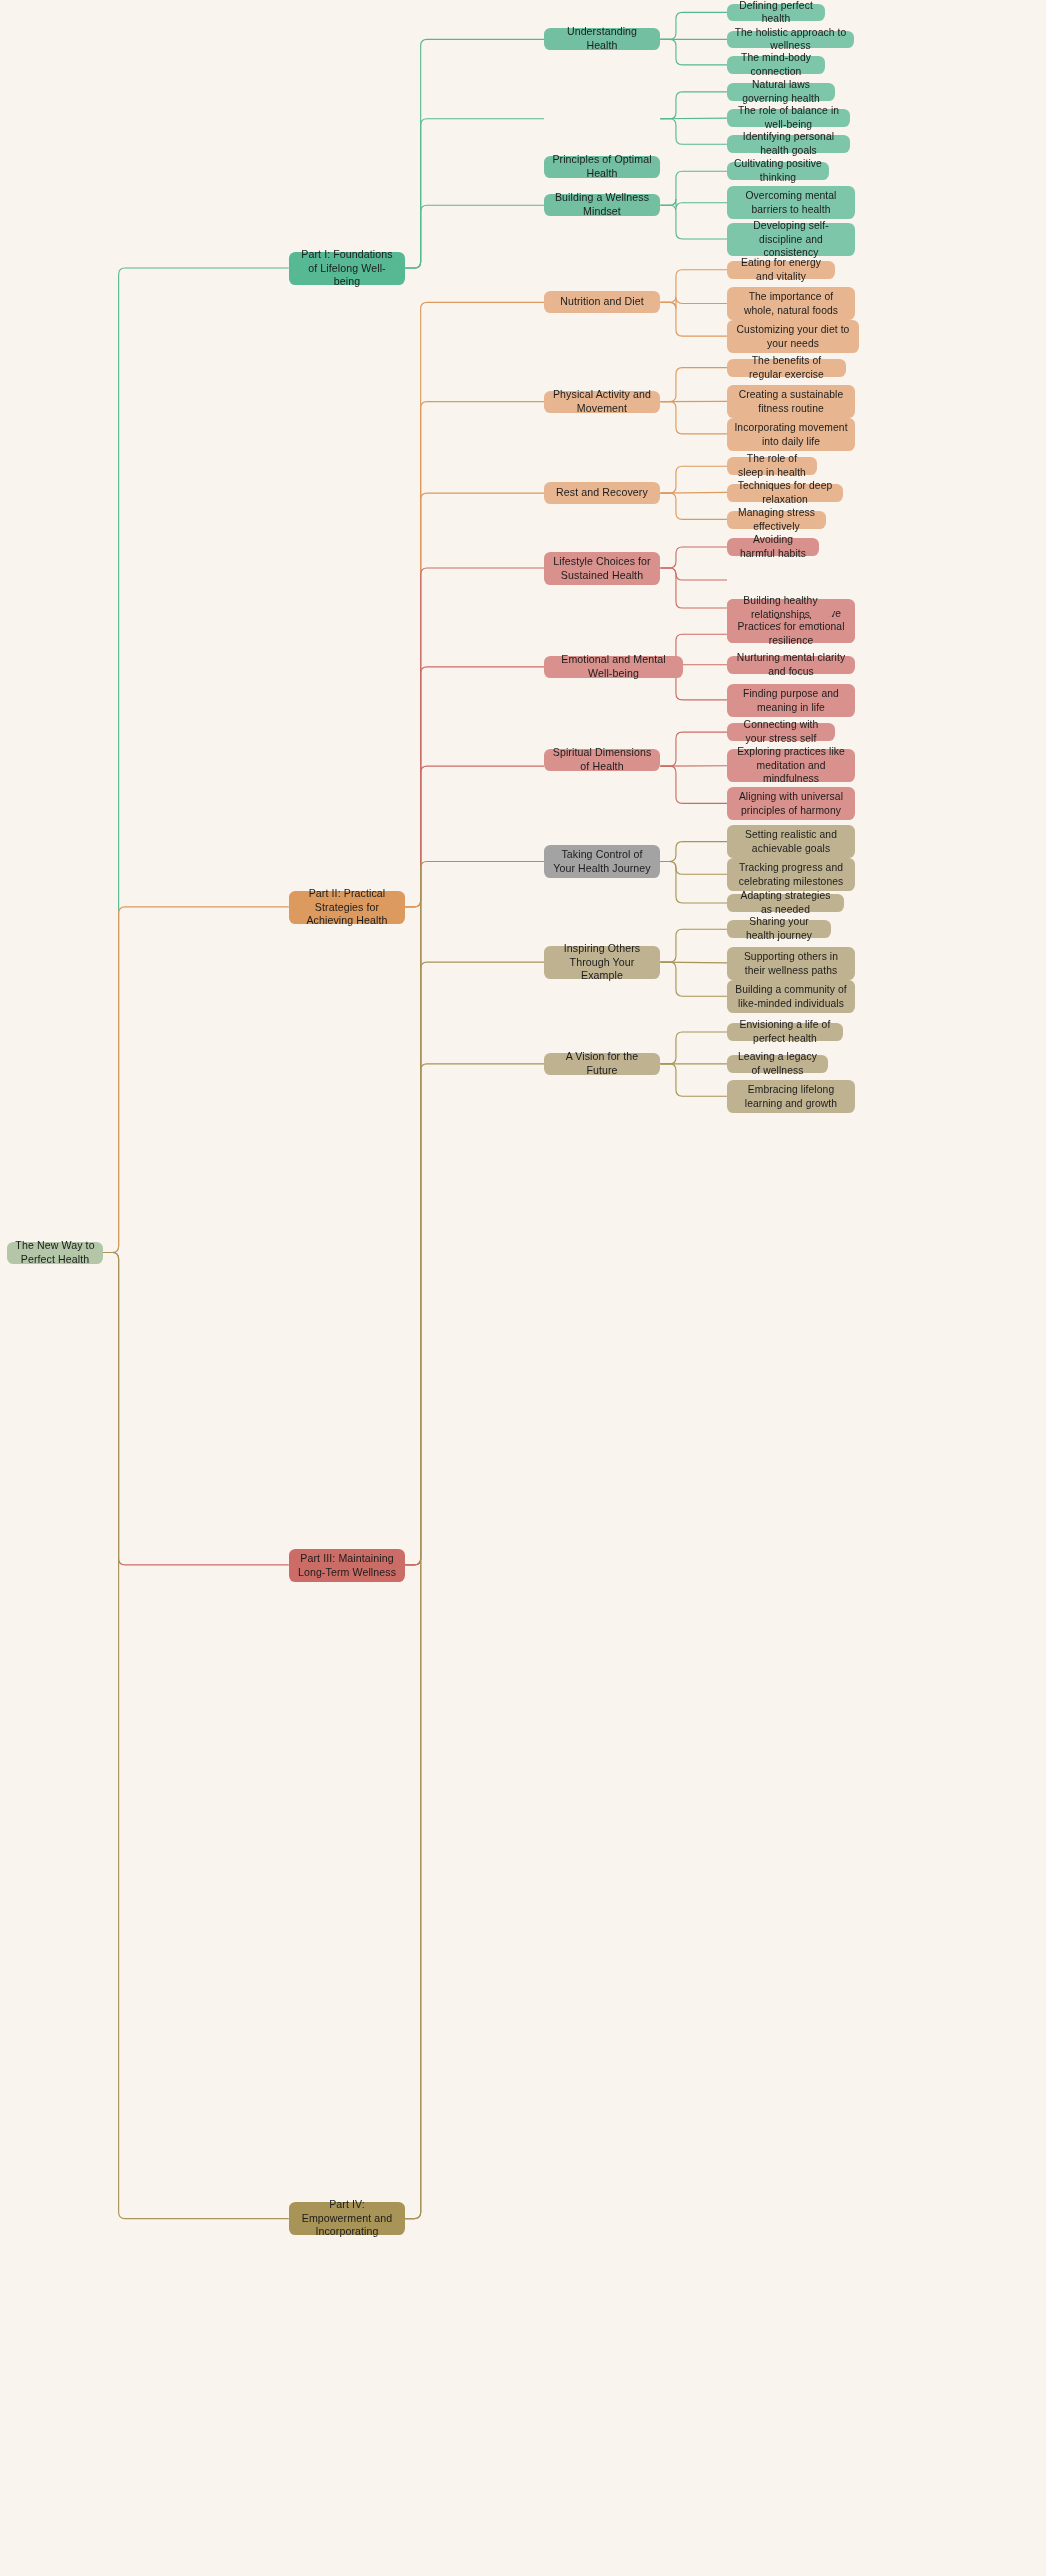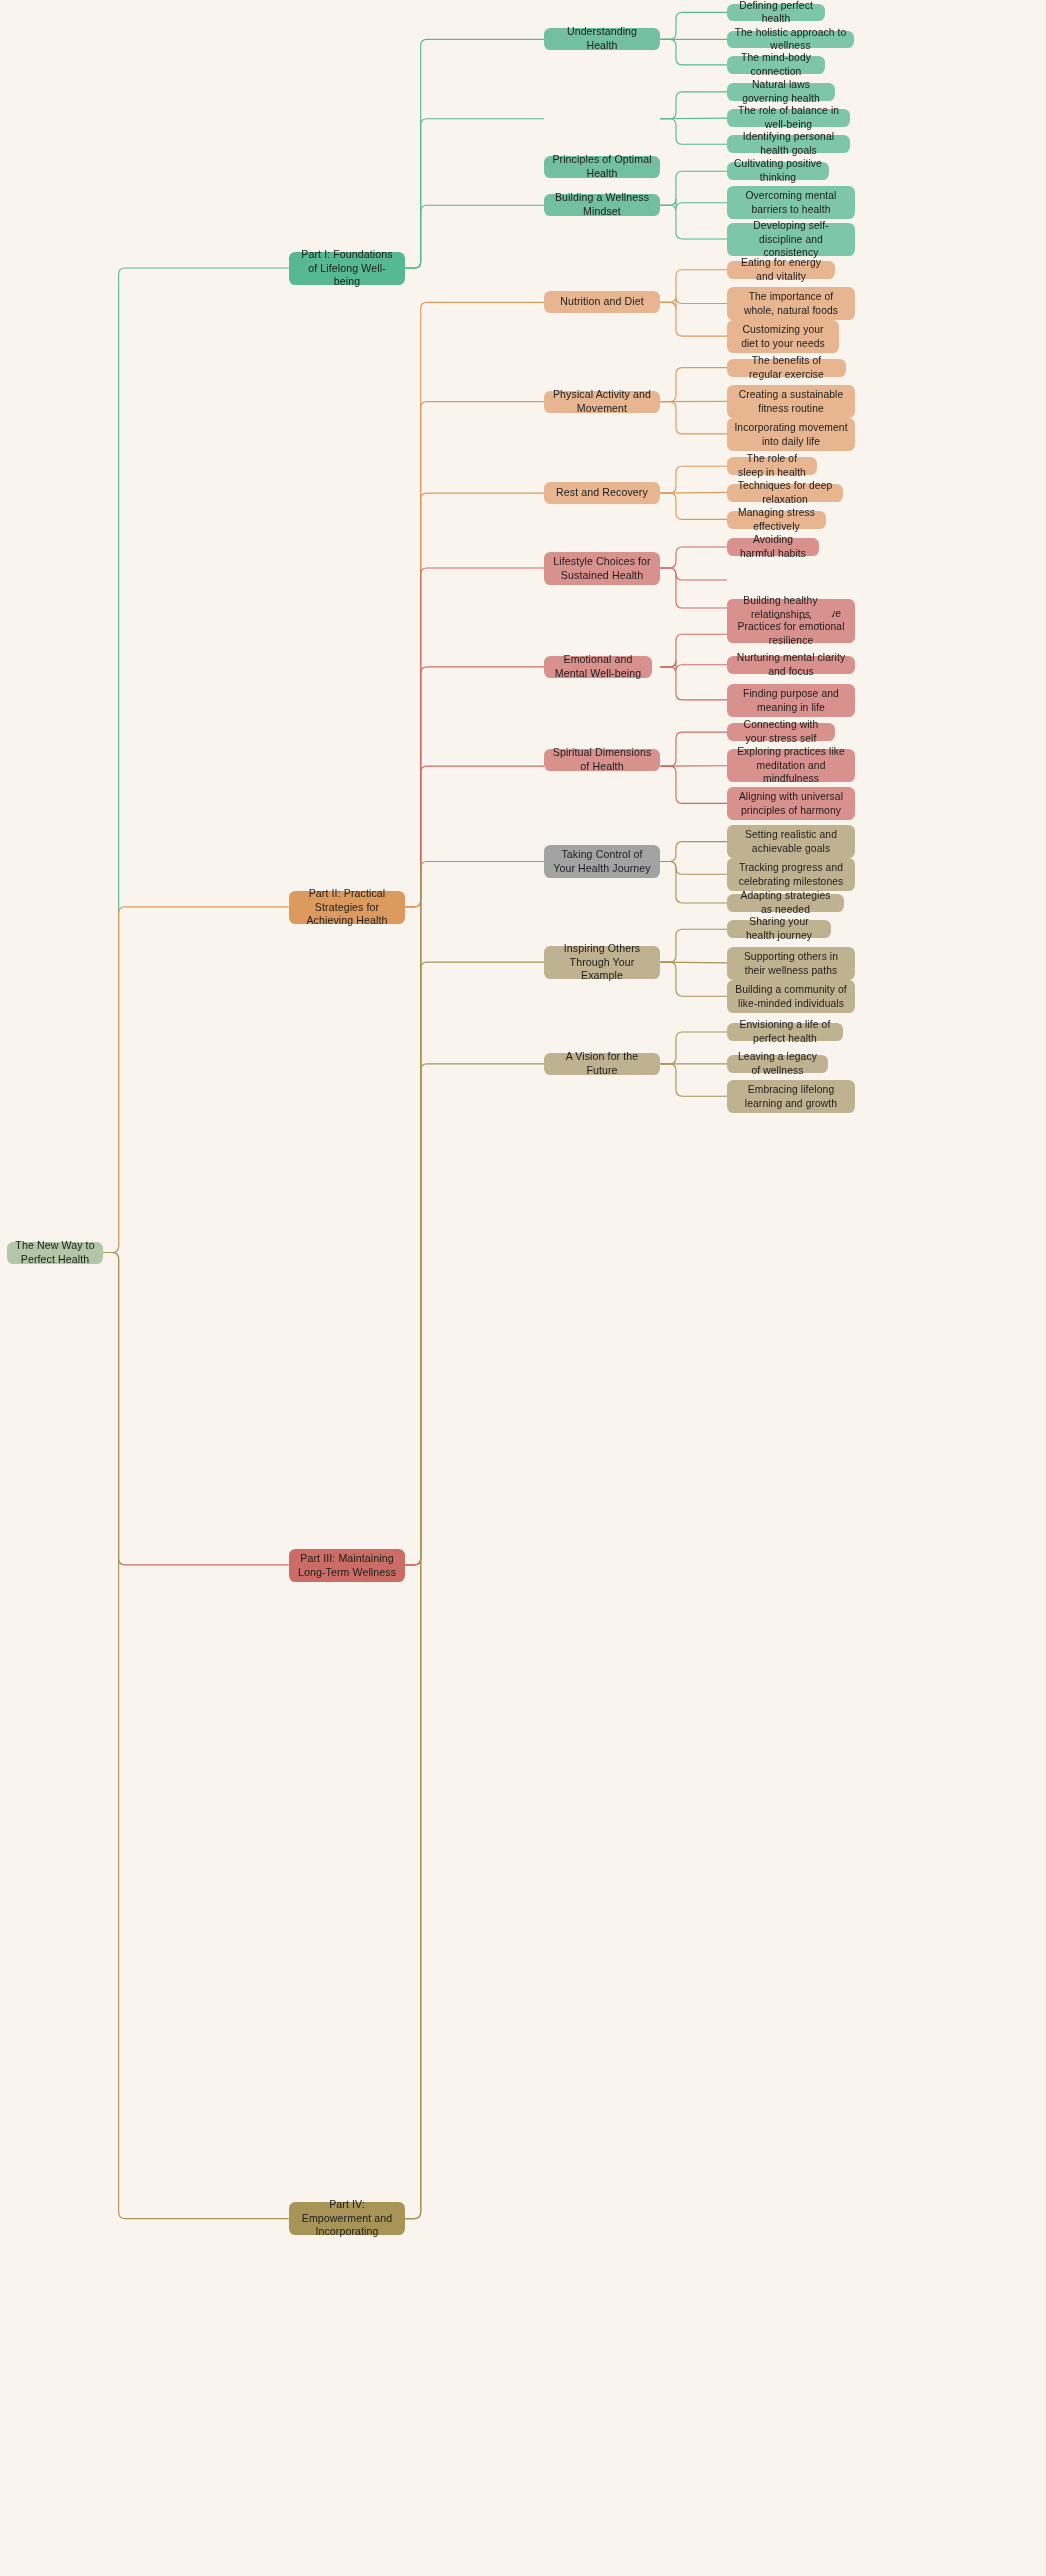--- a/index.html
+++ b/index.html
@@ -97,35 +97,35 @@
       <div class="node l3" style="left: 727px; top: 109px; width: 123px; height: 17.7px; background: rgb(125, 198, 170);">The role of balance in well-being</div>
       <div class="node l3" style="left: 727px; top: 135px; width: 123px; height: 17.7px; background: rgb(125, 198, 170);">Identifying personal health goals</div>
       <div class="node l2" style="left: 544px; top: 194px; width: 116px; height: 22px; background: rgb(114, 191, 162);">Building a Wellness Mindset</div>
       <div class="node l3" style="left: 727px; top: 162px; width: 102px; height: 17.7px; background: rgb(125, 198, 170);">Cultivating positive thinking</div>
       <div class="node l3" style="left: 727px; top: 186px; width: 128px; height: 33px; background: rgb(125, 198, 170);">Overcoming mental barriers to health</div>
       <div class="node l3" style="left: 727px; top: 223px; width: 128px; height: 33px; background: rgb(125, 198, 170);">Developing self-discipline and consistency</div>
       <div class="node l1" style="left: 289px; top: 891px; width: 116px; height: 33px; background: rgb(220, 154, 94);">Part II: Practical Strategies for Achieving Health</div>
       <div class="node l2" style="left: 544px; top: 291px; width: 116px; height: 22px; background: rgb(231, 182, 145);">Nutrition and Diet</div>
       <div class="node l3" style="left: 727px; top: 261px; width: 108px; height: 17.7px; background: rgb(231, 182, 145);">Eating for energy and vitality</div>
       <div class="node l3" style="left: 727px; top: 287px; width: 128px; height: 33px; background: rgb(231, 182, 145);">The importance of whole, natural foods</div>
-      <div class="node l3" style="left: 727px; top: 320px; width: 112px; height: 33px; background: rgb(231, 182, 145);">Customizing your diet to your needs</div>
+      <div class="node l3" style="left: 727px; top: 320px; width: 132px; height: 33px; background: rgb(231, 182, 145);">Customizing your diet to your needs</div>
       <div class="node l2" style="left: 544px; top: 391px; width: 116px; height: 22px; background: rgb(231, 182, 145);">Physical Activity and Movement</div>
       <div class="node l3" style="left: 727px; top: 359px; width: 119px; height: 17.7px; background: rgb(231, 182, 145);">The benefits of regular exercise</div>
       <div class="node l3" style="left: 727px; top: 385px; width: 128px; height: 33px; background: rgb(231, 182, 145);">Creating a sustainable fitness routine</div>
       <div class="node l3" style="left: 727px; top: 418px; width: 128px; height: 33px; background: rgb(231, 182, 145);">Incorporating movement into daily life</div>
       <div class="node l2" style="left: 544px; top: 482px; width: 116px; height: 22px; background: rgb(231, 182, 145);">Rest and Recovery</div>
       <div class="node l3" style="left: 727px; top: 457px; width: 90px; height: 17.7px; background: rgb(231, 182, 145);">The role of sleep in health</div>
       <div class="node l3" style="left: 727px; top: 484px; width: 116px; height: 17.7px; background: rgb(231, 182, 145);">Techniques for deep relaxation</div>
       <div class="node l3" style="left: 727px; top: 511px; width: 99px; height: 17.7px; background: rgb(231, 182, 145);">Managing stress effectively</div>
       <div class="node l1" style="left: 289px; top: 1549px; width: 116px; height: 33px; background: rgb(203, 109, 102);">Part III: Maintaining Long-Term Wellness</div>
       <div class="node l2" style="left: 544px; top: 552px; width: 116px; height: 33px; background: rgb(216, 145, 140);">Lifestyle Choices for Sustained Health</div>
       <div class="node l3" style="left: 727px; top: 538px; width: 92px; height: 17.7px; background: rgb(216, 145, 140);">Avoiding harmful habits</div>
       <div class="node l3" style="left: 727px; top: 564px; width: 128px; height: 44px; background: rgb(216, 145, 140); margin-top: 35px;">Creating a supportive environment</div>
       <div class="node l3" style="left: 727px; top: 599px; width: 107px; height: 17.7px; background: rgb(216, 145, 140);">Building healthy relationships</div>
-      <div class="node l2" style="left: 544px; top: 656px; width: 108px; height: 22px; background: rgb(216, 145, 140); text-align: center;">Emotional and Mental Well-being</div>
+      <div class="node l2" style="left: 544px; top: 656px; width: 139px; height: 22px; background: rgb(216, 145, 140); text-align: center;">Emotional and Mental Well-being</div>
       <div class="node l3" style="left: 727px; top: 625px; width: 128px; height: 17.7px; background: rgb(216, 145, 140);">Practices for emotional resilience</div>
       <div class="node l3" style="left: 727px; top: 656px; width: 128px; height: 17.7px; background: rgb(216, 145, 140);">Nurturing mental clarity and focus</div>
       <div class="node l3" style="left: 727px; top: 684px; width: 128px; height: 33px; background: rgb(216, 145, 140);">Finding purpose and meaning in life</div>
       <div class="node l2" style="left: 544px; top: 749px; width: 116px; height: 22px; background: rgb(216, 145, 140);">Spiritual Dimensions of Health</div>
       <div class="node l3" style="left: 727px; top: 723px; width: 108px; height: 17.7px; background: rgb(216, 145, 140);">Connecting with your stress self</div>
       <div class="node l3" style="left: 727px; top: 749px; width: 128px; height: 33px; background: rgb(216, 145, 140);">Exploring practices like meditation and mindfulness</div>
       <div class="node l3" style="left: 727px; top: 787px; width: 128px; height: 33px; background: rgb(216, 145, 140);">Aligning with universal principles of harmony</div>
       <div class="node l1" style="left: 289px; top: 2202px; width: 116px; height: 33px; background: rgb(168, 148, 87);">Part IV: Empowerment and Incorporating</div>
       <div class="node l2" style="left: 544px; top: 845px; width: 116px; height: 33px; background: #a3a3a3;">Taking Control of Your Health Journey</div>
       <div class="node l3" style="left: 727px; top: 825px; width: 128px; height: 33px; background: rgb(191, 178, 145);">Setting realistic and achievable goals</div>

